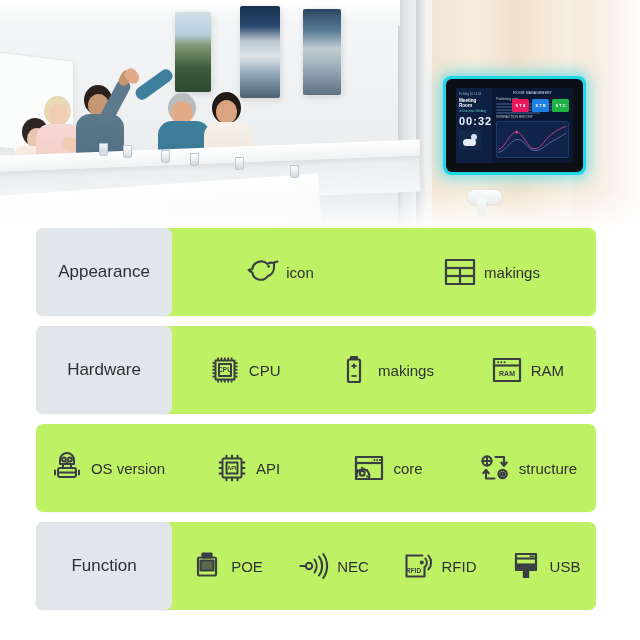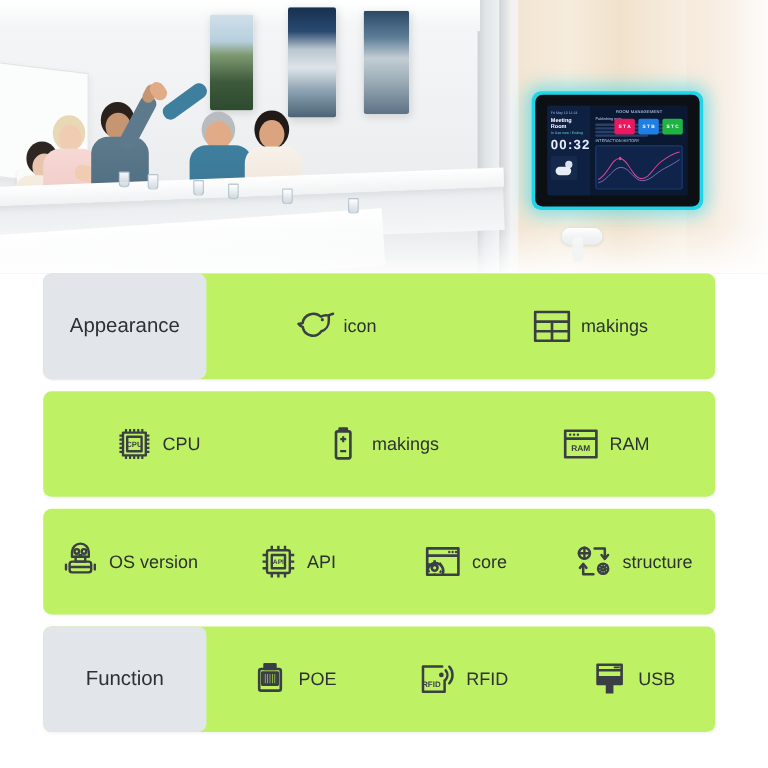--- a/index.html
+++ b/index.html
@@ -279,20 +279,21 @@
               <line x1="3" y1="21" x2="31" y2="21"></line>
               <line x1="17" y1="13" x2="17" y2="29"></line>
             </svg>
           </span>
           <span class="cell-label">makings</span>
         </div>
       </div>
     </div>
 
     <div class="row r1">
+      <div class="cat">Hardware</div>
       <div class="cells">
         <div class="cell">
           <span class="ico">
             <svg width="34" height="34" viewBox="0 0 34 34" fill="none" stroke="#3a3f43" stroke-width="2" stroke-linejoin="round">
               <rect x="7.5" y="7.5" width="19" height="19"></rect>
               <rect x="11" y="11" width="12" height="12"></rect>
               <g stroke-width="1.8">
                 <line x1="10" y1="4.5" x2="10" y2="7"></line>
                   <line x1="13.4" y1="4.5" x2="13.4" y2="7"></line>
                 <line x1="16.8" y1="4.5" x2="16.8" y2="7"></line>
@@ -437,20 +438,32 @@
                   <line x1="18" y1="11.5" x2="18" y2="21.5"></line>
                 <line x1="20" y1="11.5" x2="20" y2="21.5"></line>
                   <line x1="22" y1="11.5" x2="22" y2="21.5"></line>
               </g>
             </svg>
           </span>
           <span class="cell-label">POE</span>
         </div>
         <div class="cell">
           <span class="ico">
+            <svg width="34" height="34" viewBox="0 0 34 34" fill="none" stroke="#3a3f43" stroke-width="2.1" stroke-linecap="round">
+              <circle cx="13" cy="17" r="3.2"></circle>
+              <line x1="4.5" y1="17" x2="9.8" y2="17"></line>
+              <path d="M18.5 10.5a11 11 0 0 1 0 13"></path>
+              <path d="M23 7.5a16 16 0 0 1 0 19"></path>
+              <path d="M27.2 5a20.5 20.5 0 0 1 0 24"></path>
+            </svg>
+          </span>
+          <span class="cell-label">NEC</span>
+        </div>
+        <div class="cell">
+          <span class="ico">
             <svg width="34" height="34" viewBox="0 0 34 34" fill="none" stroke="#3a3f43" stroke-width="2.1" stroke-linejoin="round" stroke-linecap="round">
               <path d="M21.5 6.5H5.5v21h18V18"></path>
               <text x="12.5" y="23.6" font-size="6.6" font-family="Liberation Sans, sans-serif" font-weight="bold" fill="#3a3f43" stroke="none" text-anchor="middle">RFID</text>
               <circle cx="20.8" cy="13.4" r="2" fill="#3a3f43" stroke="none"></circle>
               <path d="M24.4 9.6a6 6 0 0 1 0 7.8"></path>
               <path d="M27.4 6.6a10.2 10.2 0 0 1 0 13.8"></path>
             </svg>
           </span>
           <span class="cell-label">RFID</span>
         </div>

